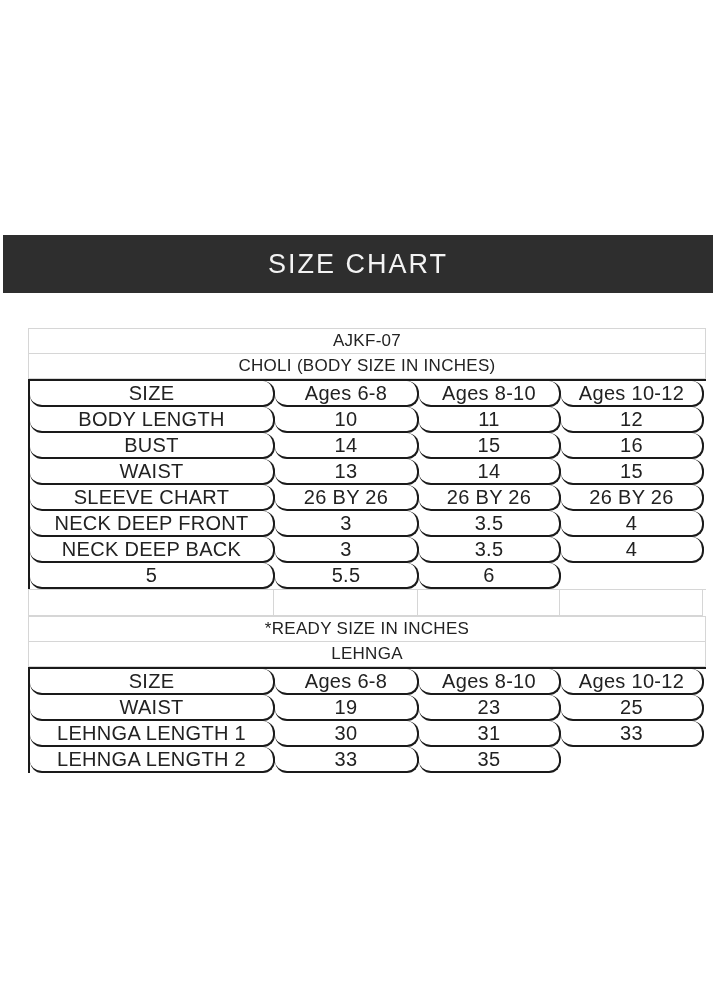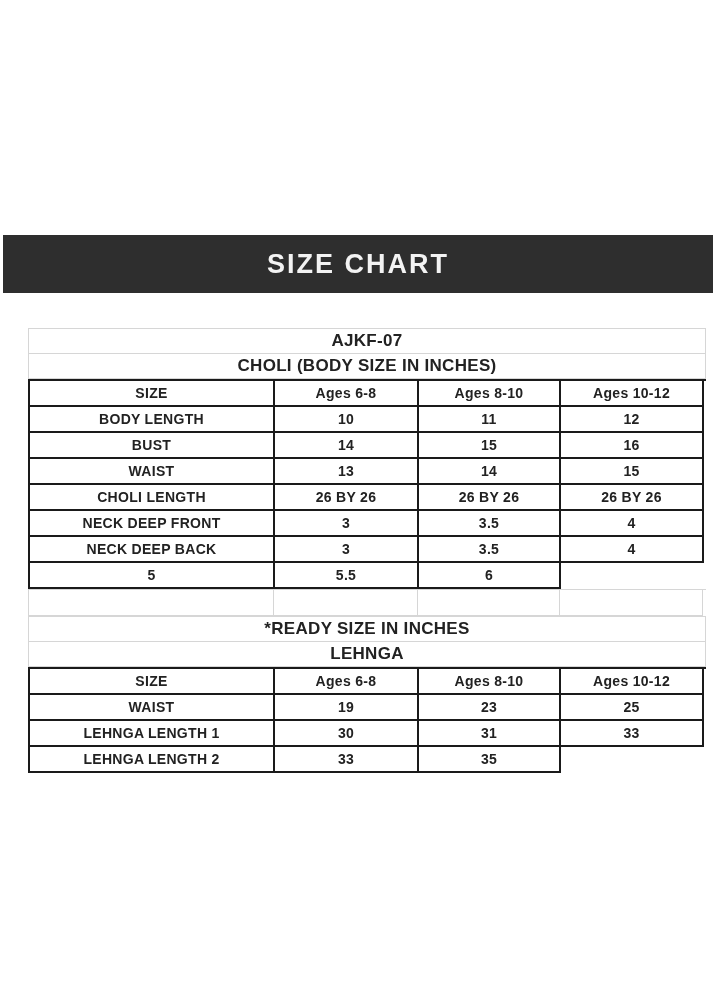--- a/index.html
+++ b/index.html
@@ -11,21 +11,21 @@
     --page-bg: #ffffff;
   }
   * { box-sizing: border-box; margin: 0; padding: 0; }
   html, body {
     width: 720px; height: 1002px;
     background: var(--page-bg);
     font-family: "Liberation Sans", sans-serif;
     color: var(--text);
     overflow: hidden;
   }
-  .page { position: relative; width: 720px; height: 1002px; font-weight: bold; }
+  .page { position: relative; width: 720px; height: 1002px; }
 
   
   .band {
     position: absolute;
     left: 3px; top: 235px;
     width: 710px; height: 58px;
     background: var(--band-bg);
     display: flex; align-items: center; justify-content: center;
   }
   .band .band-title {
@@ -58,23 +58,24 @@
     grid-template-columns: 245px 144px 142px 143px;
     border-top: 2px solid var(--border-dark);
     border-left: 2px solid var(--border-dark);
     background: #fff;
   }
   .btable .cell {
     height: 26px;
     border-right: 2px solid var(--border-dark);
     border-bottom: 2px solid var(--border-dark);
     display: flex; align-items: center; justify-content: center;
-    font-size: 14px;
+    font-size: 20px;
     letter-spacing: 0.3px;
     white-space: nowrap;
+    border-radius: 12px;
   }
 
   
   .spacer-grid {
     display: grid;
     grid-template-columns: 245px 144px 142px 143px;
     border-top: 1px solid var(--border-light);
     border-left: 1px solid var(--border-light);
   }
   .spacer-grid .scell {
@@ -116,21 +117,21 @@
       <div class="cell">BUST</div>
       <div class="cell">14</div>
       <div class="cell">15</div>
       <div class="cell">16</div>
 
       <div class="cell">WAIST</div>
       <div class="cell">13</div>
       <div class="cell">14</div>
       <div class="cell">15</div>
 
-      <div class="cell">CHOLI LENGTH</div>
+      <div class="cell">SLEEVE CHART</div>
       <div class="cell">26 BY 26</div>
       <div class="cell">26 BY 26</div>
       <div class="cell">26 BY 26</div>
 
       <div class="cell">NECK DEEP FRONT</div>
       <div class="cell">3</div>
       <div class="cell">3.5</div>
       <div class="cell">4</div>
 
       <div class="cell">NECK DEEP BACK</div>

